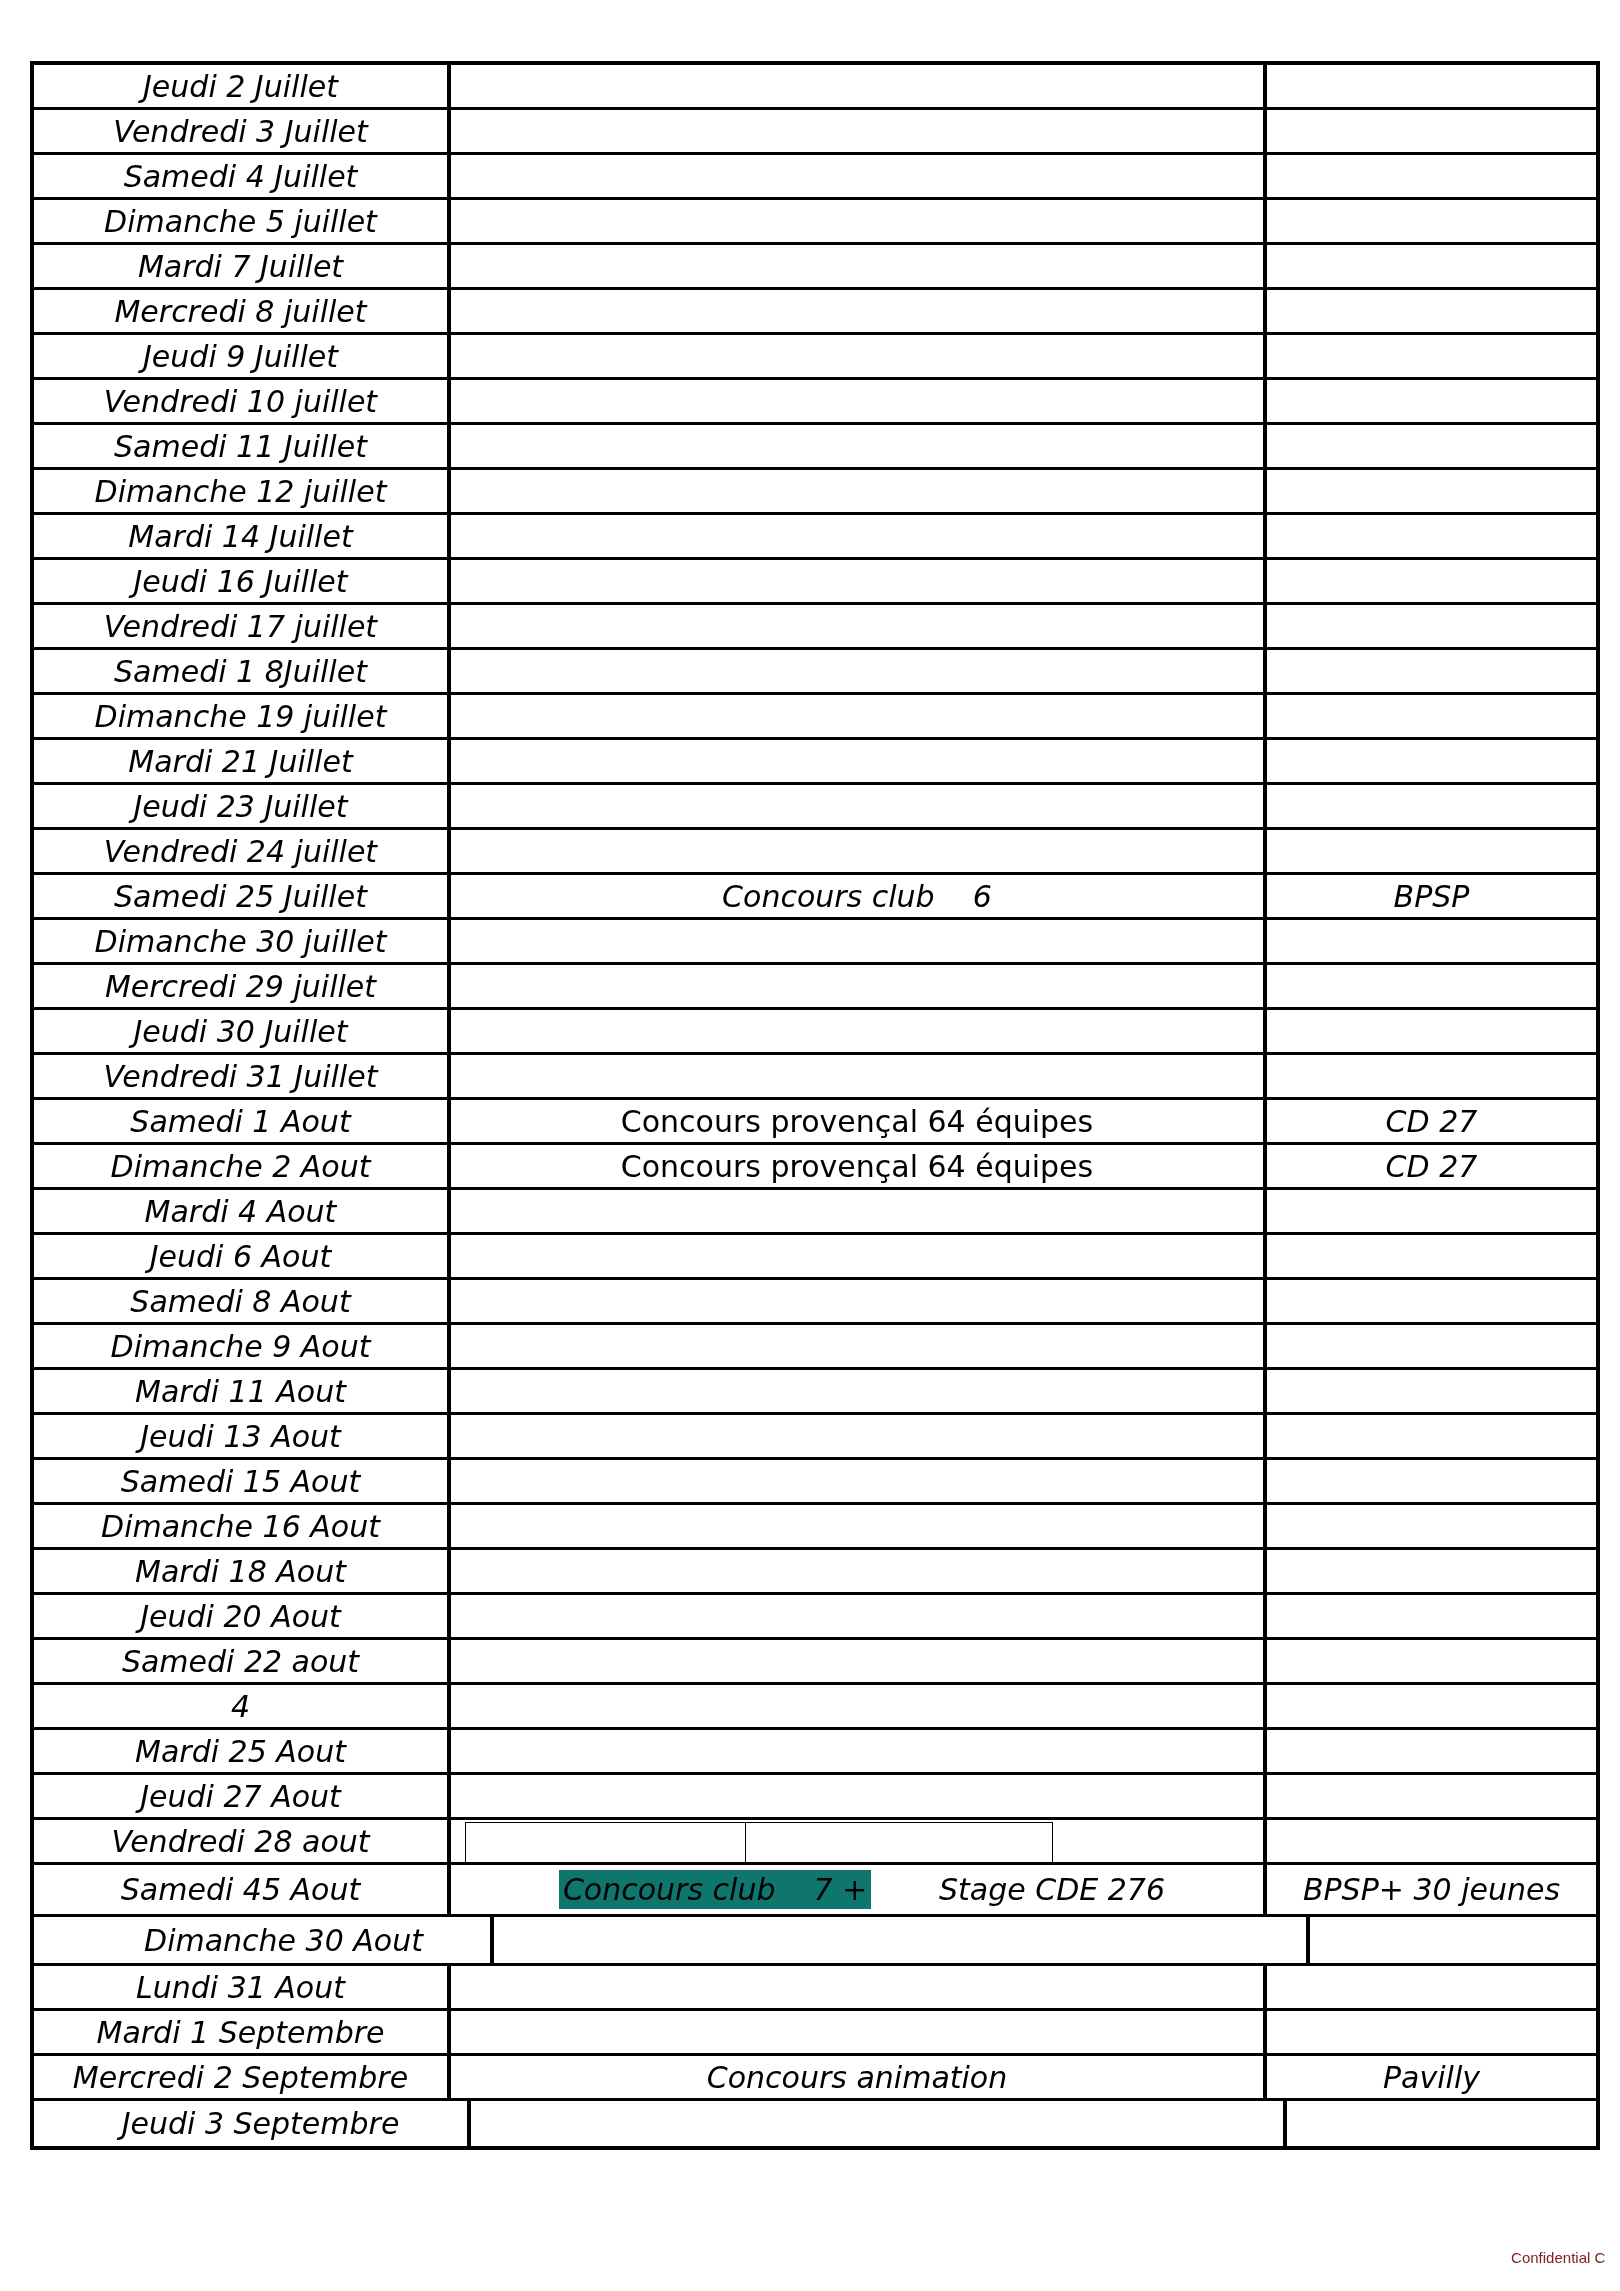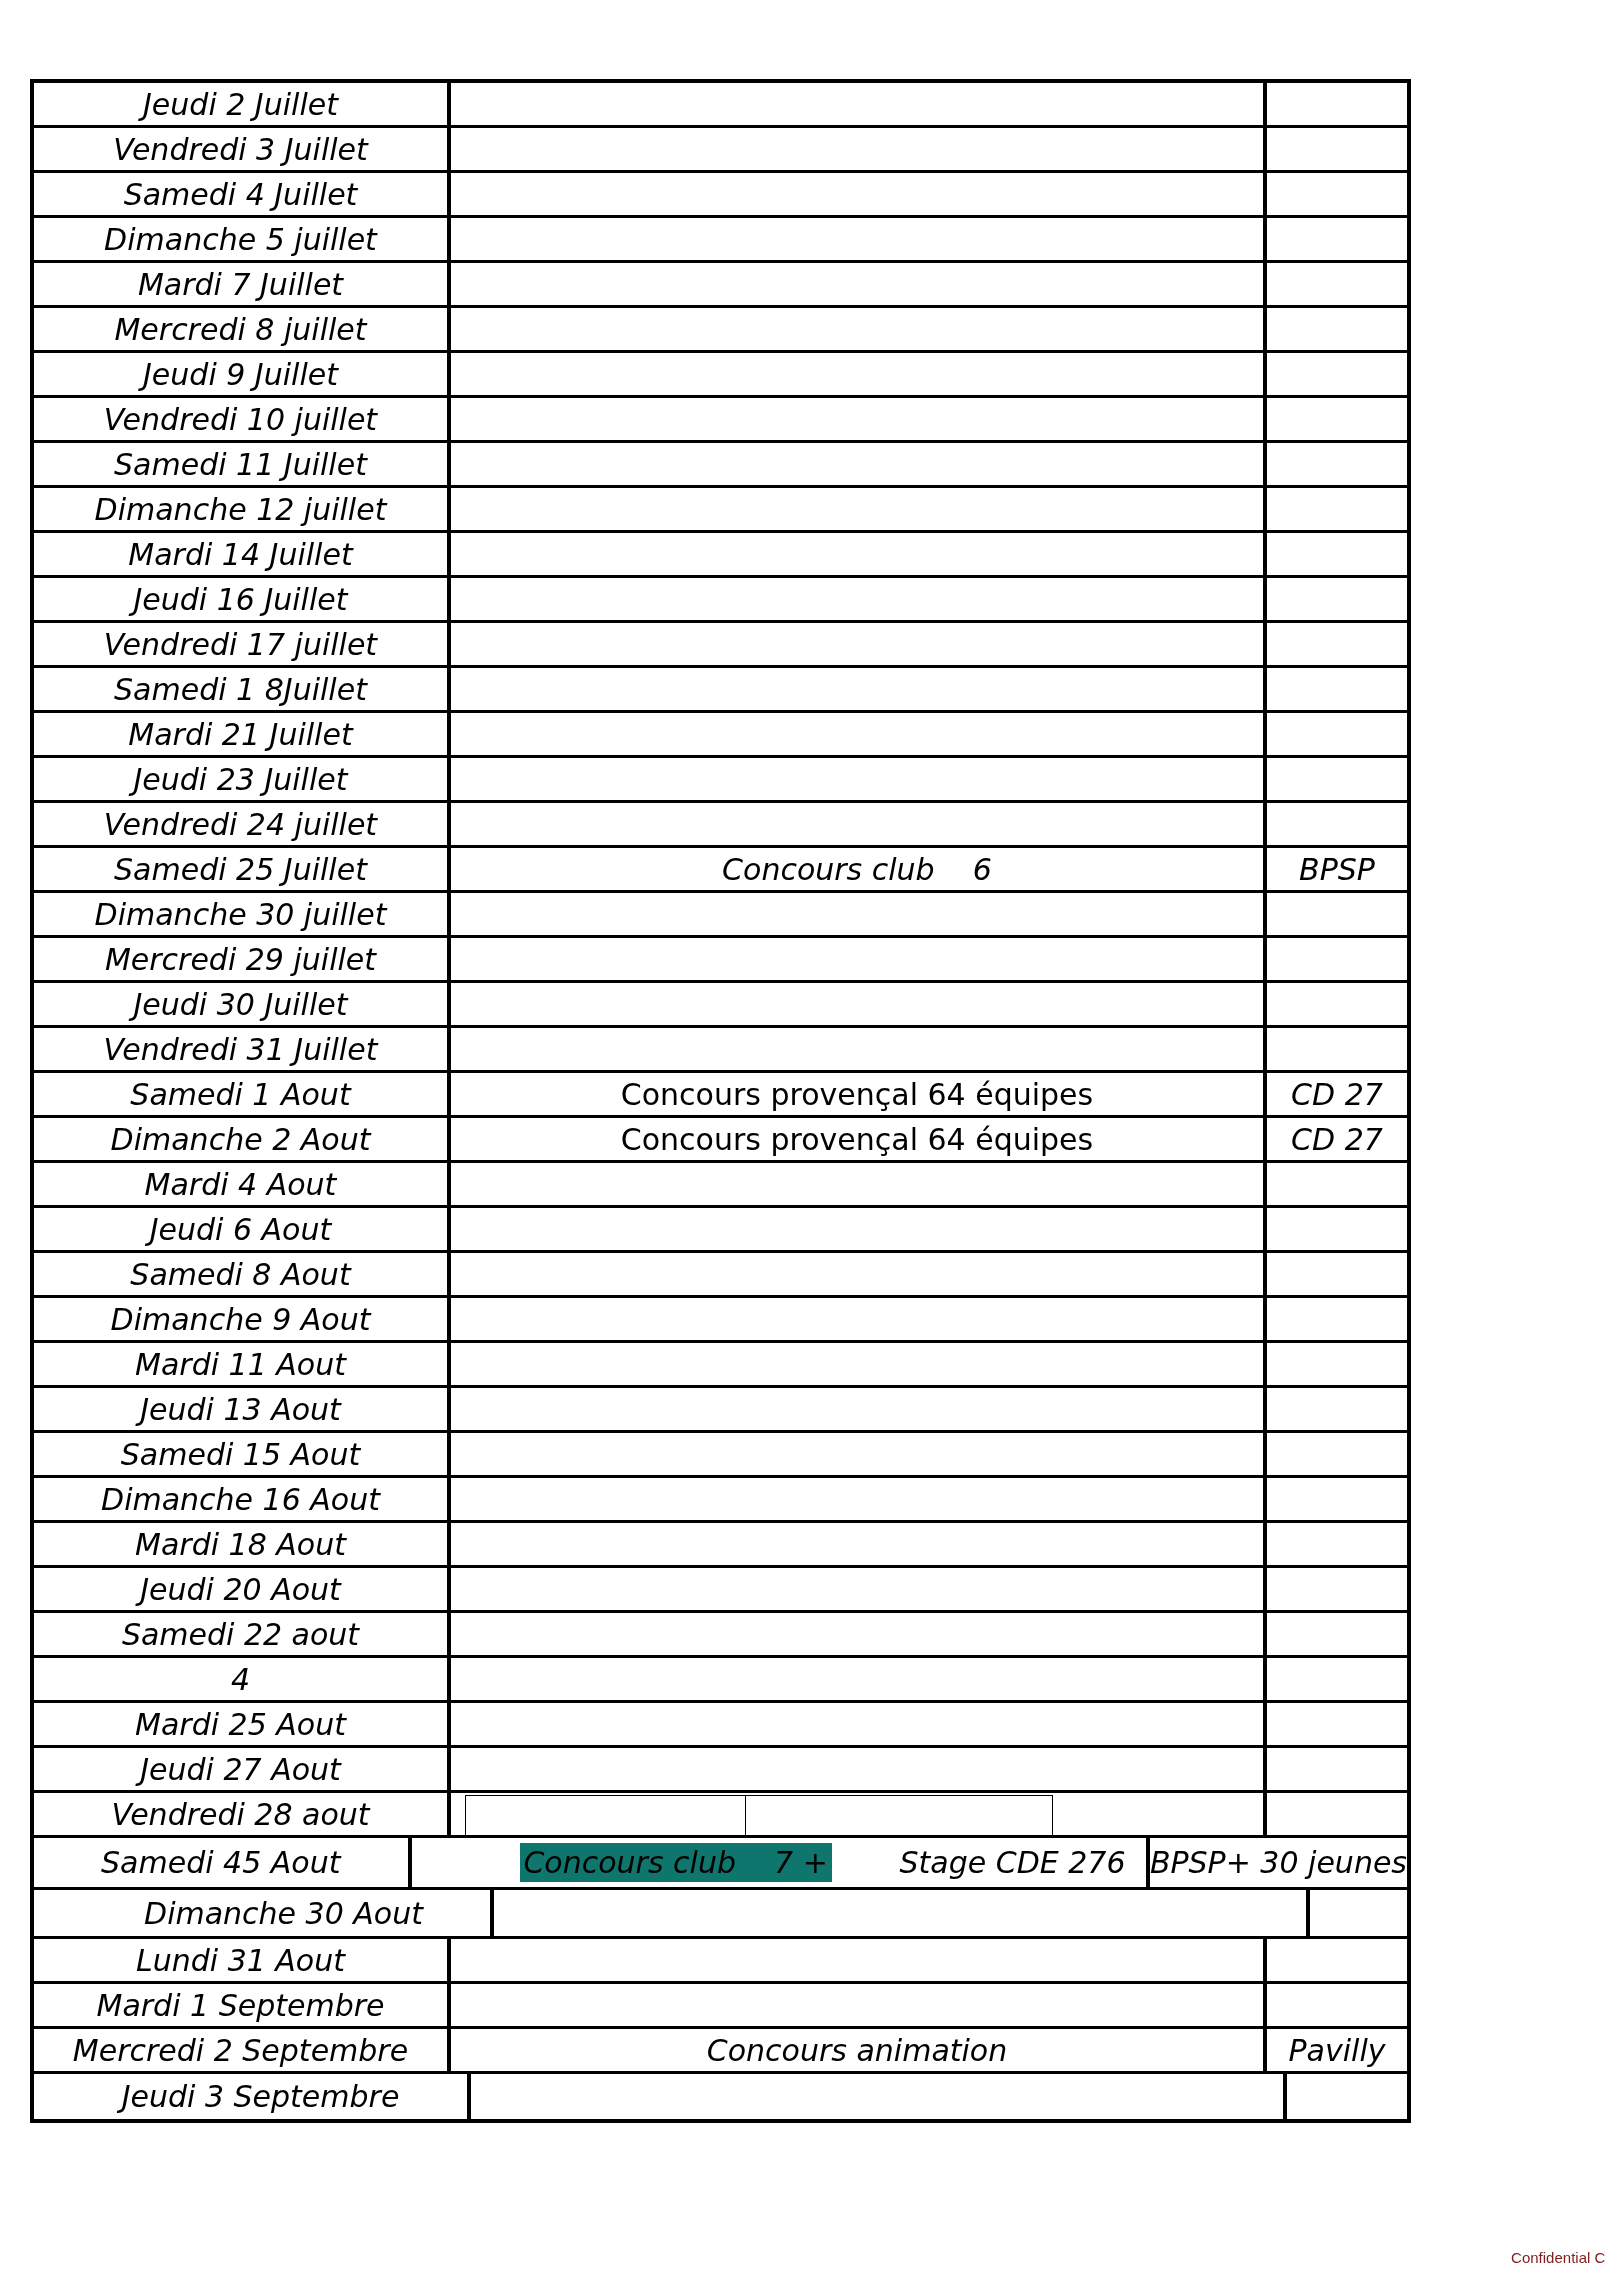--- a/index.html
+++ b/index.html
@@ -1,17 +1,17 @@
 <!DOCTYPE html>
 <html><head>
 <meta charset="utf-8">
 <style>
   html,body{margin:0;padding:0;background:#fff;}
   body{width:1620px;height:2292px;position:relative;overflow:hidden;font-family:"DejaVu Sans",sans-serif;}
-  .sheet{position:absolute;left:30px;top:79px;width:1381px;border:4.9px solid #000;box-sizing:border-box;}
+  .sheet{position:absolute;left:30px;top:61px;width:1570px;border:4.9px solid #000;box-sizing:border-box;}
   .row{display:flex;height:45px;border-bottom:3.9px solid #000;box-sizing:border-box;}
   .row:last-child{border-bottom:none;padding-left:20px;}
   .row.tall{height:52px;}
   .row.tall2{height:49px;padding-left:43px;}
   .c{display:flex;align-items:center;justify-content:center;box-sizing:border-box;font-size:30px;font-style:italic;color:#000;white-space:pre;position:relative;}
   .c1{width:417px;border-right:4.9px solid #000;}
   .c2{width:816px;border-right:4.9px solid #000;}
   .c3{flex:1;}
   .upright{font-style:normal;}
   .mini{position:absolute;left:13.7px;top:2px;height:43px;width:588px;border:1.5px solid #000;display:flex;box-sizing:border-box;}
@@ -91,20 +91,25 @@
       <div class="c c1">Vendredi 17 juillet</div>
       <div class="c c2"></div>
       <div class="c c3"></div>
     </div>
     <div class="row">
       <div class="c c1">Samedi 1 8Juillet</div>
       <div class="c c2"></div>
       <div class="c c3"></div>
     </div>
     <div class="row">
+      <div class="c c1">Dimanche 19 juillet</div>
+      <div class="c c2"></div>
+      <div class="c c3"></div>
+    </div>
+    <div class="row">
       <div class="c c1">Mardi 21 Juillet</div>
       <div class="c c2"></div>
       <div class="c c3"></div>
     </div>
     <div class="row">
       <div class="c c1">Jeudi 23 Juillet</div>
       <div class="c c2"></div>
       <div class="c c3"></div>
     </div>
     <div class="row">

